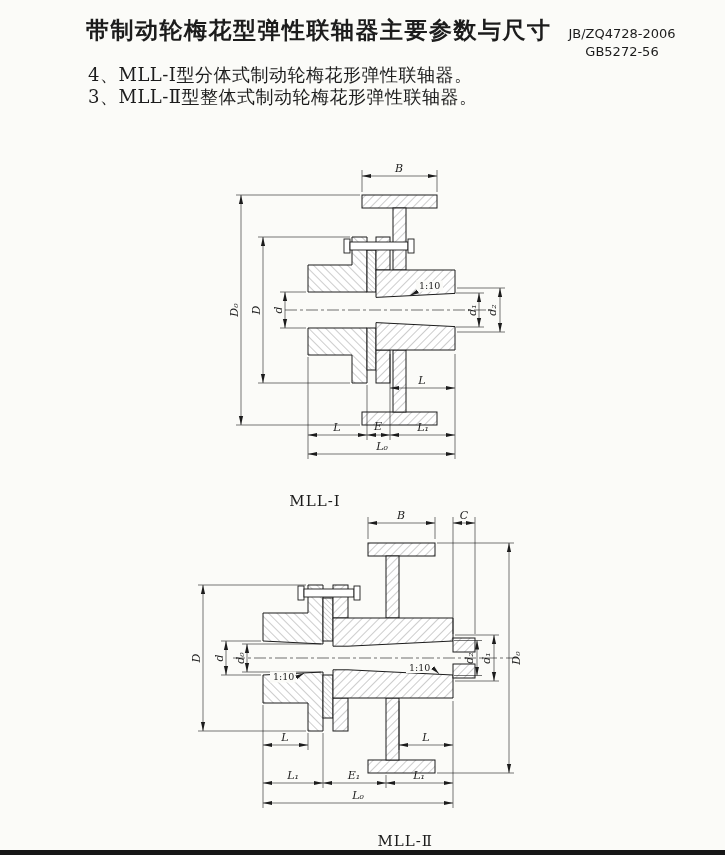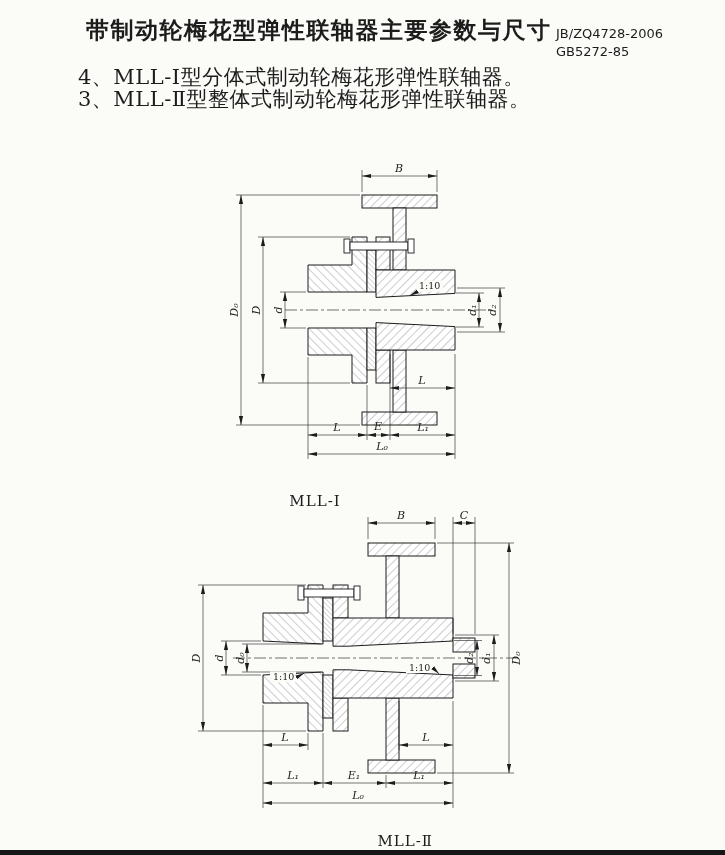--- a/index.html
+++ b/index.html
@@ -2,23 +2,23 @@
 <html><head>
 <meta charset="utf-8">
 <style>
   * { margin:0; padding:0; box-sizing:border-box; }
   html,body { width:725px; height:855px; }
   body { position:relative; background:#fbfbf8; color:#1c1c1c;
          font-family:"DejaVu Serif", serif; overflow:hidden; }
 
   .title { position:absolute; left:86px; top:15px; font-size:23px; font-weight:bold;
            letter-spacing:1.5px; font-family:Liberation Mono, monospace; }
-  .standards { position:absolute; left:556px; top:25px; width:132px; text-align:left;
+  .standards { position:absolute; left:556px; top:25px; width:132px; text-align:center;
                font-size:13px; line-height:18px; font-family:"DejaVu Sans", sans-serif; }
-  .note { position:absolute; left:78px; font-size:21px; letter-spacing:0.5px; }
+  .note { position:absolute; left:88px; font-size:18px; letter-spacing:0.5px; }
   .note1 { top:63px; } .note2 { top:85px; }
   .fig { position:absolute; }
   #fig1 { left:190px; top:158px; }
   #fig2 { left:178px; top:505px; }
   .caption { position:absolute; font-size:15px; letter-spacing:1px; text-align:center; }
   .cap1 { left:190px; top:492px; width:250px; }
   .cap2 { left:178px; top:832px; width:255px;text-align:right; }
   .bottom-rule { position:absolute; left:0; top:850px; width:725px; height:5px; background:#161616; }
 
   svg text { font-family:"DejaVu Serif", serif; font-style:italic; font-size:11px; fill:#1c1c1c; }
@@ -31,21 +31,21 @@
 </style>
 </head>
 <body>
 
 <div>
 
   <div class="title">带制动轮梅花型弹性联轴器主要参数与尺寸</div>
 
   <div class="standards">
     <div>JB/ZQ4728-2006</div>
-    <div>GB5272-85</div>
+    <div>GB5272-56</div>
   </div>
 
   <div class="note note1">4、MLL-Ⅰ型分体式制动轮梅花形弹性联轴器。</div>
   <div class="note note2">3、MLL-Ⅱ型整体式制动轮梅花形弹性联轴器。</div>
 
   <svg id="fig1" class="fig" width="330" height="318" viewBox="0 0 330 318">
     <defs>
       <pattern id="h1" patternUnits="userSpaceOnUse" width="6" height="6" patternTransform="rotate(45)">
         <rect width="6" height="6" fill="#ffffff"></rect>
         <line x1="0" y1="0" x2="6" y2="0" stroke="#555" stroke-width="0.6"></line>

